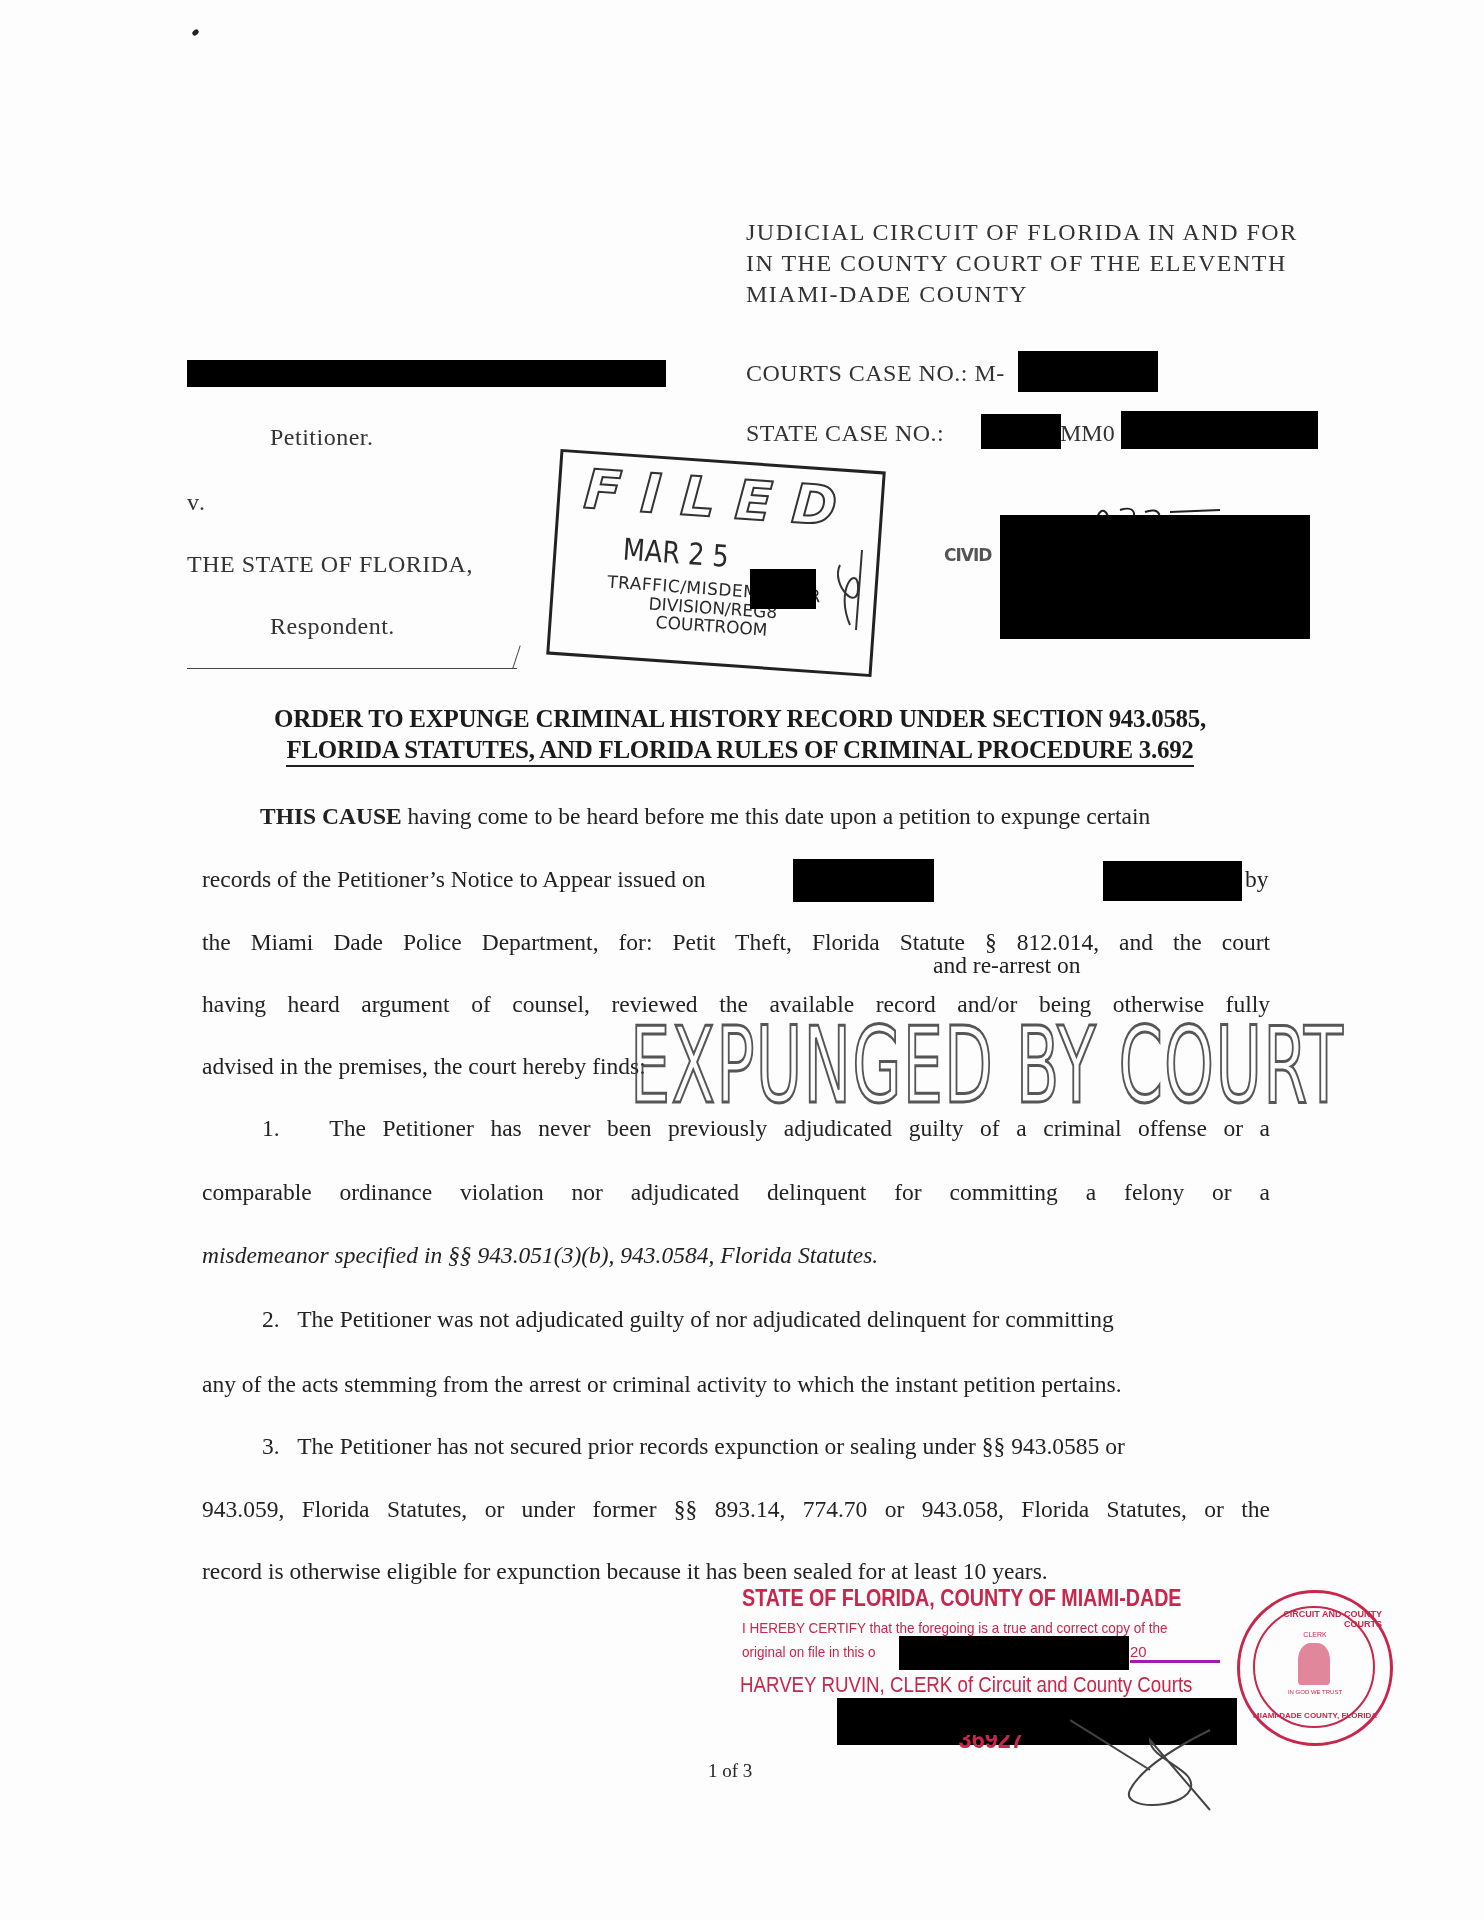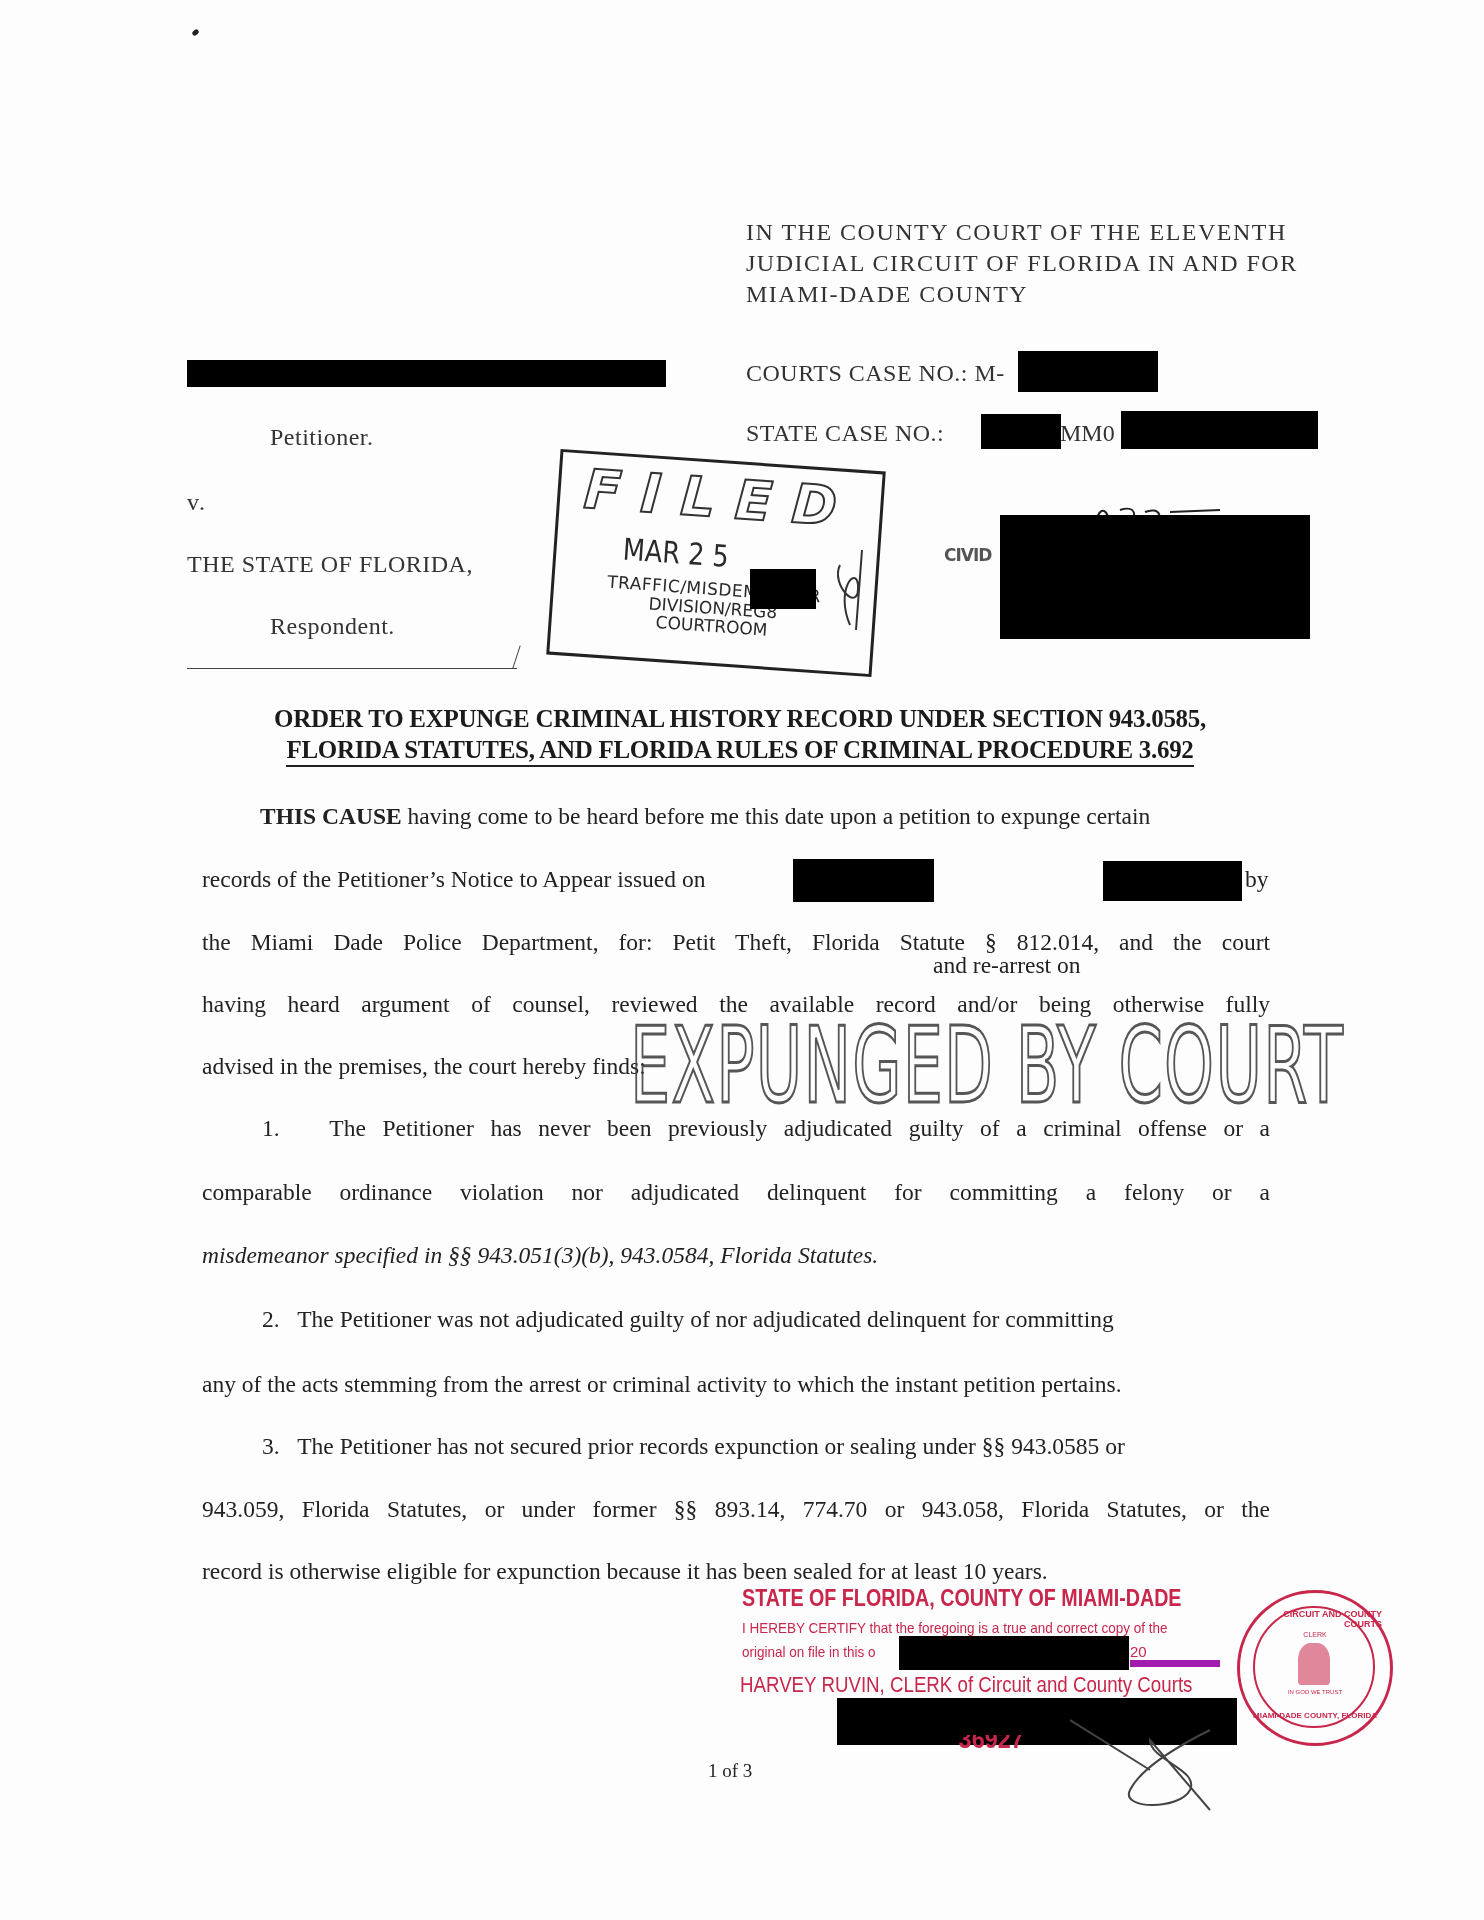--- a/index.html
+++ b/index.html
@@ -25,22 +25,22 @@
               font-size: 106px; line-height: 108px; transform: scaleX(0.6); transform-origin: left top;
               color: transparent; -webkit-text-stroke: 3px #3a3a3a; letter-spacing: 2px; white-space: nowrap;
               opacity: 0.85; }
 </style>
 </head>
 <body>
 
 <div class="abs" style="left:192px;top:30px;width:7px;height:5px;background:#222;transform:rotate(-40deg);border-radius:3px;"></div>
 
 <div class="abs caption" style="left:746px;top:217px;">
+  <div>JUDICIAL CIRCUIT OF FLORIDA IN AND FOR</div>
   <div>IN THE COUNTY COURT OF THE ELEVENTH</div>
-  <div>JUDICIAL CIRCUIT OF FLORIDA IN AND FOR</div>
   <div>MIAMI-DADE COUNTY</div>
 </div>
 
 <div class="redact" style="left:187px;top:360px;width:479px;height:27px;"></div>
 
 <div class="abs caption" style="left:746px;top:358px;letter-spacing:0.5px;">
   <span>COURTS CASE NO.: M-</span>
 </div>
 <div class="redact" style="left:1018px;top:351px;width:140px;height:41px;"></div>
 
@@ -116,21 +116,21 @@
 <div class="body-line" style="top:1433px;left:262px;width:1008px;">
   <span>3.</span>&nbsp;&nbsp;&nbsp;<span>The Petitioner has not secured prior records expunction or sealing under §§ 943.0585 or</span>
 </div>
 <div class="body-line justify" style="top:1496px;">943.059, Florida Statutes, or under former §§ 893.14, 774.70 or 943.058, Florida Statutes, or the</div>
 <div class="body-line" style="top:1558px;">record is otherwise eligible for expunction because it has been sealed for at least 10 years.</div>
 
 <div class="abs red" style="left:742px;top:1584px;font-size:24px;font-weight:bold;transform:scaleX(0.82);transform-origin:left;white-space:nowrap;">STATE OF FLORIDA, COUNTY OF MIAMI-DADE</div>
 <div class="abs red" style="left:742px;top:1619px;font-size:15px;white-space:nowrap;transform:scaleX(0.9);transform-origin:left;">I HEREBY CERTIFY that the foregoing is a true and correct copy of the</div>
 <div class="abs red" style="left:742px;top:1643px;font-size:15px;white-space:nowrap;transform:scaleX(0.9);transform-origin:left;">original on file in this o</div>
 <div class="redact" style="left:899px;top:1636px;width:230px;height:34px;"></div>
-<div class="abs red" style="left:1130px;top:1643px;font-size:15px;border-bottom:7px solid #a21caf;width:90px;">20</div>
+<div class="abs red" style="left:1130px;top:1643px;font-size:15px;border-bottom:3px solid #a21caf;width:90px;">20</div>
 <div class="abs red" style="left:740px;top:1672px;font-size:22px;white-space:nowrap;transform:scaleX(0.85);transform-origin:left;">HARVEY RUVIN, CLERK of Circuit and County Courts</div>
 <div class="redact" style="left:837px;top:1698px;width:400px;height:47px;"></div>
 <div class="abs red" style="left:955px;top:1735px;font-size:26px;font-weight:bold;height:16px;overflow:hidden;line-height:8px;transform:scaleX(0.9);">36927</div>
 <svg class="abs" style="left:1070px;top:1700px;" width="150" height="120" viewBox="0 0 150 120">
   <path d="M 0 20 L 80 70 M 140 30 C 100 50, 70 70, 60 90 C 50 110, 110 110, 120 90 C 130 70, 80 60, 80 40 L 140 110" stroke="#444" stroke-width="2" fill="none"></path>
 </svg>
 
 <div class="seal">
   <div class="seal-inner"></div>
   <div class="abs red" style="left:8px;top:16px;width:134px;text-align:right;font-size:9px;font-weight:bold;">CIRCUIT AND COUNTY COURTS</div>

